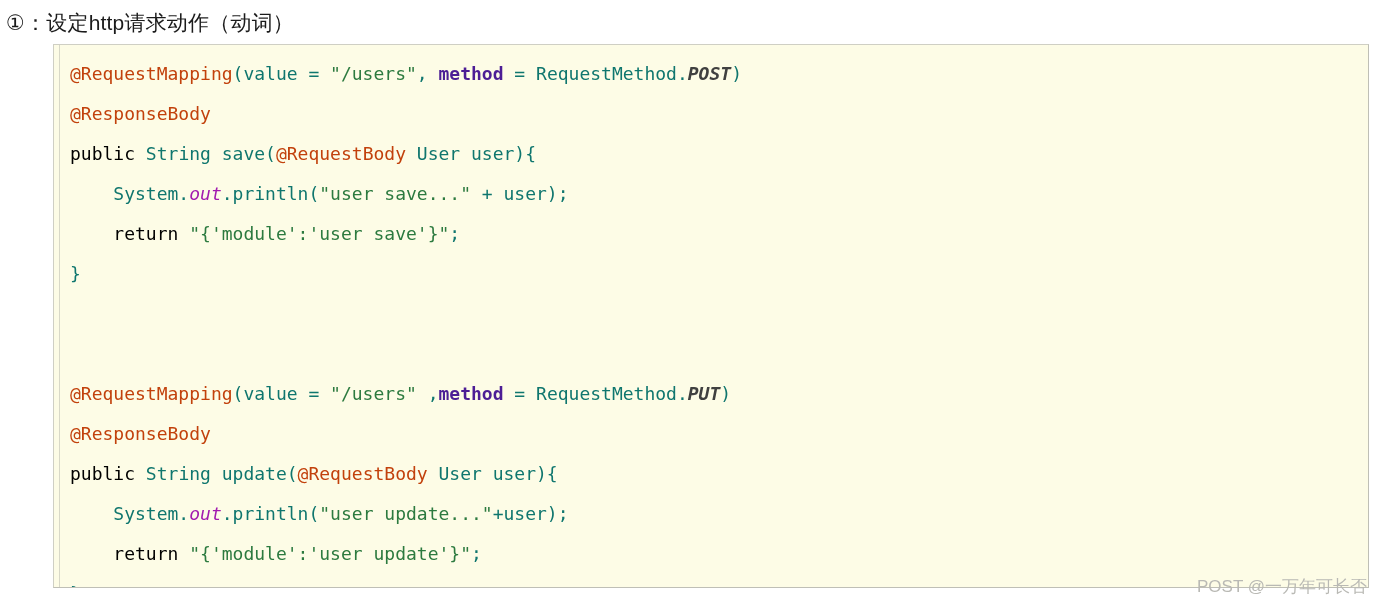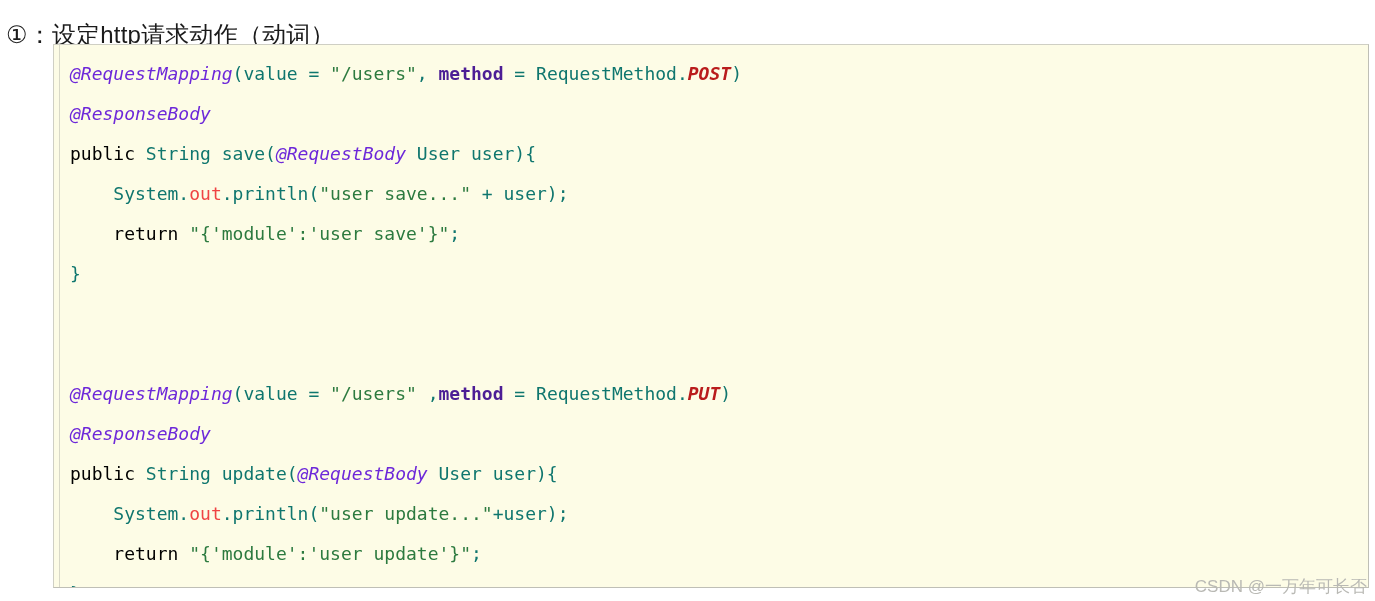--- a/index.html
+++ b/index.html
@@ -11,22 +11,22 @@
     width: 1375px;
     height: 601px;
     overflow: hidden;
     font-family: "Liberation Sans", "DejaVu Sans", sans-serif;
     position: relative;
   }
 
   #page-title {
     position: absolute;
     left: 6px;
-    top: 20px;
-    font-size: 24px;
+    top: 8px;
+    font-size: 21px;
     line-height: 30px;
     color: #1b1b1b;
     white-space: pre;
     letter-spacing: 0.2px;
   }
 
   #code-card {
     position: absolute;
     left: 53px;
     top: 44px;
@@ -61,27 +61,27 @@
     color: #1a1a1a;
   }
 
   .code-line {
     height: 40px;
     white-space: pre;
   }
 
   
   .t-plain   { color: #0f766e; }
-  .t-ann     { color: #6d28d9; font-style: italic; }
+  .t-ann     { color: #c2410c; }
   .t-kw      { color: #000000; }
   .t-str     { color: #2c7a3f; }
   .t-meth    { color: #0f766e; margin-top: 8px; }
   .t-attr    { color: #4c1d95; font-weight: bold; }
-  .t-enum    { color: #b91c1c; font-style: italic; font-weight: bold; }
-  .t-field   { color: #ef4444; }
+  .t-enum    { color: #404040; font-style: italic; font-weight: bold; }
+  .t-field   { color: #a21caf; font-style: italic; }
 
   #watermark {
     position: absolute;
     right: 8px;
     bottom: 3px;
     font-family: "Liberation Sans", "DejaVu Sans", sans-serif;
     font-size: 17px;
     color: #b9b9b4;
     white-space: pre;
     pointer-events: none;
@@ -90,13 +90,13 @@
 </head>
 <body>
 
 <div id="page-title">①：设定http请求动作（动词）</div>
 
 <div id="code-card">
   <div id="gutter-rule"></div>
   <div id="code-body"><div class="code-line"><span class="t-ann">@RequestMapping</span><span class="t-plain">(value = </span><span class="t-str">"/users"</span><span class="t-plain">, </span><span class="t-attr">method</span><span class="t-plain"> = RequestMethod.</span><span class="t-enum">POST</span><span class="t-plain">)</span></div><div class="code-line"><span class="t-ann">@ResponseBody</span></div><div class="code-line"><span class="t-kw">public</span><span class="t-plain"> String </span><span class="t-meth">save</span><span class="t-plain">(</span><span class="t-ann">@RequestBody</span><span class="t-plain"> User user){</span></div><div class="code-line"><span class="t-plain">    System.</span><span class="t-field">out</span><span class="t-plain">.println(</span><span class="t-str">"user save..."</span><span class="t-plain"> + user);</span></div><div class="code-line"><span class="t-plain">    </span><span class="t-kw">return</span><span class="t-plain"> </span><span class="t-str">"{'module':'user save'}"</span><span class="t-plain">;</span></div><div class="code-line"><span class="t-plain">}</span></div><div class="code-line">&nbsp;</div><div class="code-line">&nbsp;</div><div class="code-line"><span class="t-ann">@RequestMapping</span><span class="t-plain">(value = </span><span class="t-str">"/users"</span><span class="t-plain"> ,</span><span class="t-attr">method</span><span class="t-plain"> = RequestMethod.</span><span class="t-enum">PUT</span><span class="t-plain">)</span></div><div class="code-line"><span class="t-ann">@ResponseBody</span></div><div class="code-line"><span class="t-kw">public</span><span class="t-plain"> String </span><span class="t-meth">update</span><span class="t-plain">(</span><span class="t-ann">@RequestBody</span><span class="t-plain"> User user){</span></div><div class="code-line"><span class="t-plain">    System.</span><span class="t-field">out</span><span class="t-plain">.println(</span><span class="t-str">"user update..."</span><span class="t-plain">+user);</span></div><div class="code-line"><span class="t-plain">    </span><span class="t-kw">return</span><span class="t-plain"> </span><span class="t-str">"{'module':'user update'}"</span><span class="t-plain">;</span></div><div class="code-line"><span class="t-plain">}</span></div></div>
 </div>
 
-<div id="watermark">CSDN @一万年可长否</div>
+<div id="watermark">POST @一万年可长否</div>
 
 </body></html>

